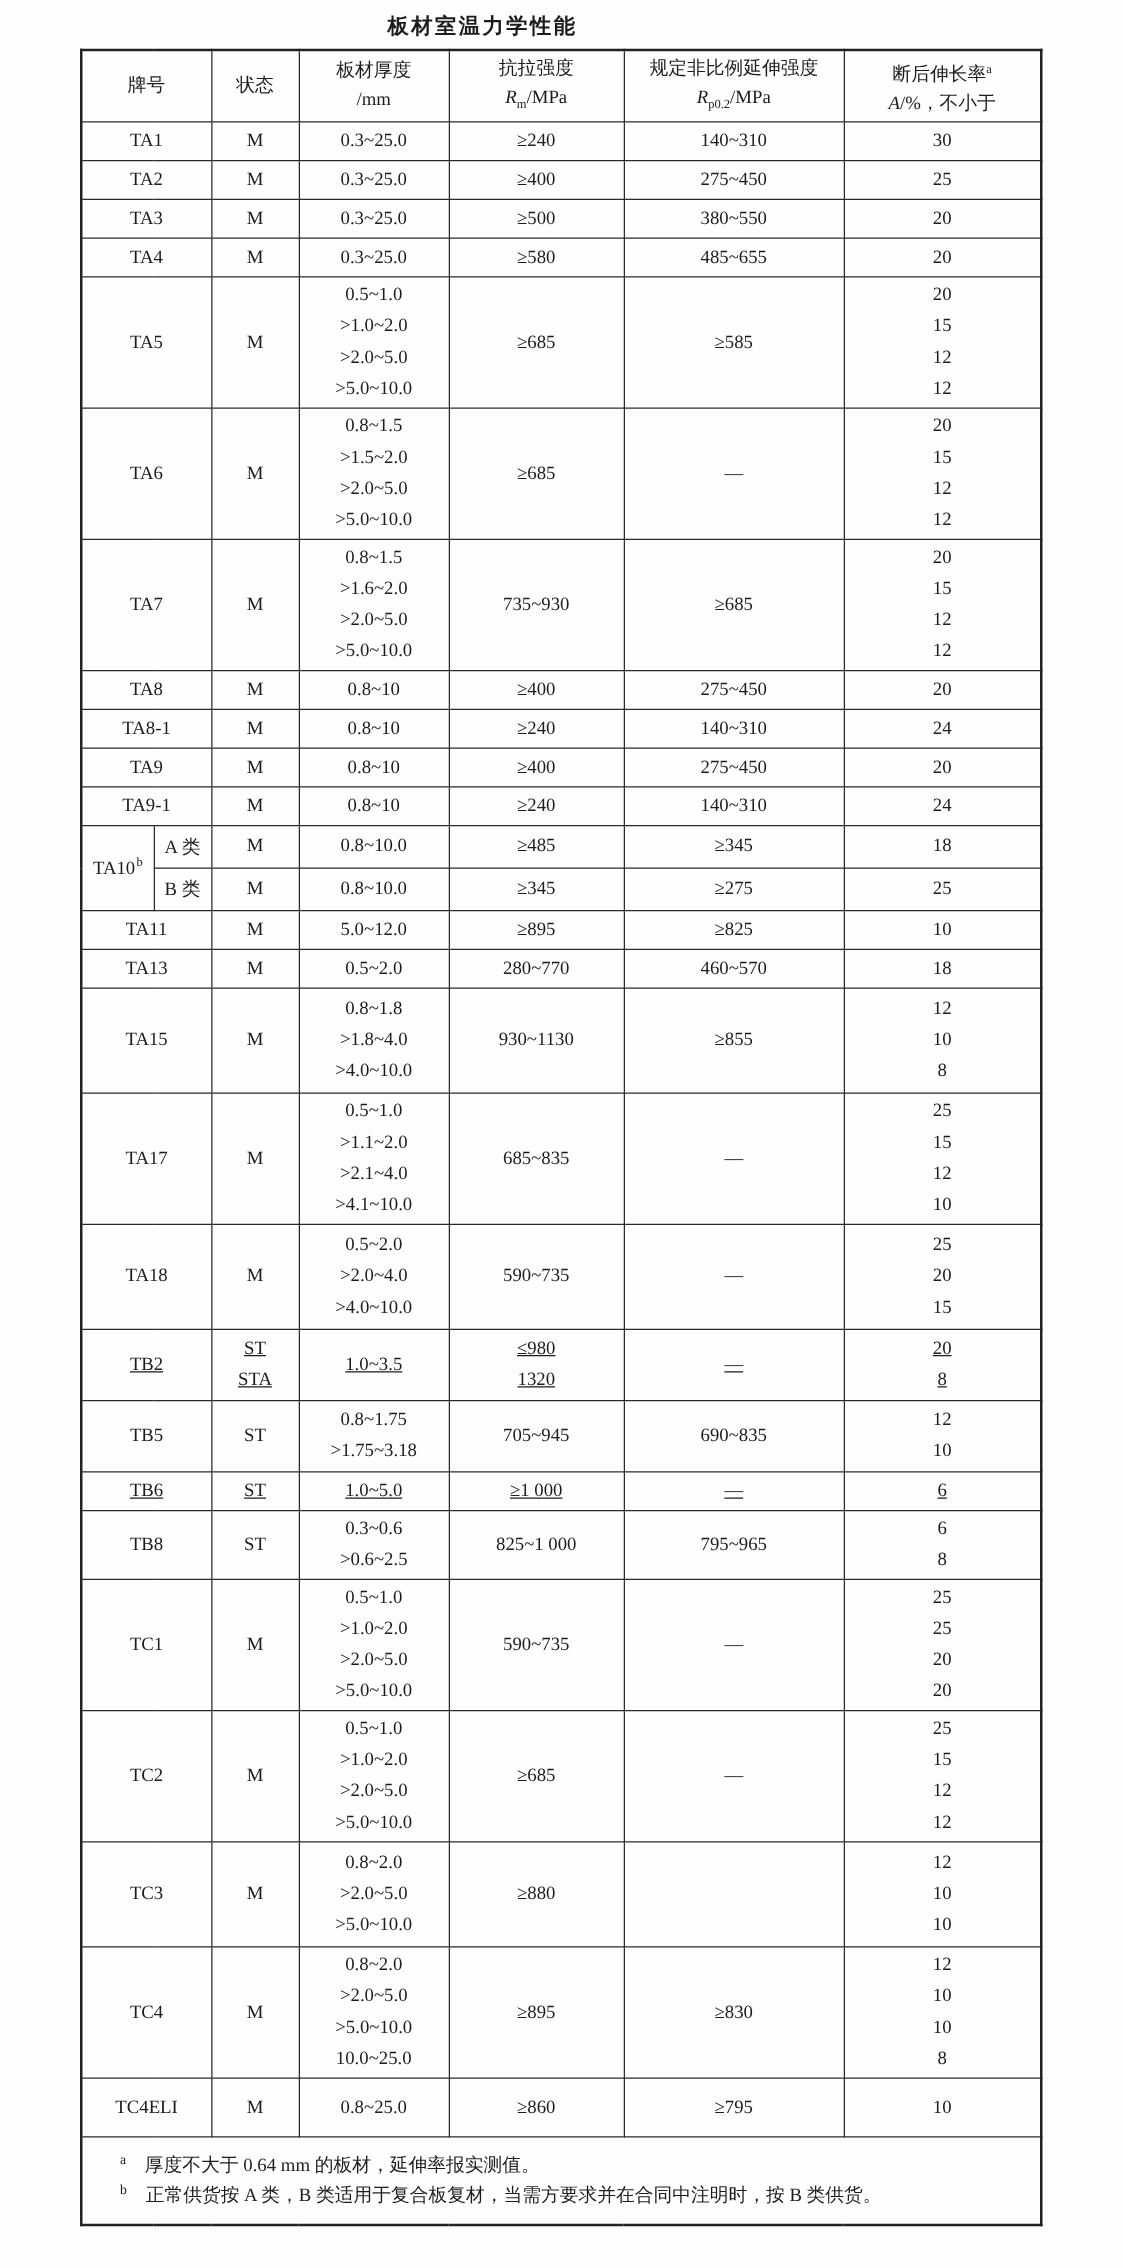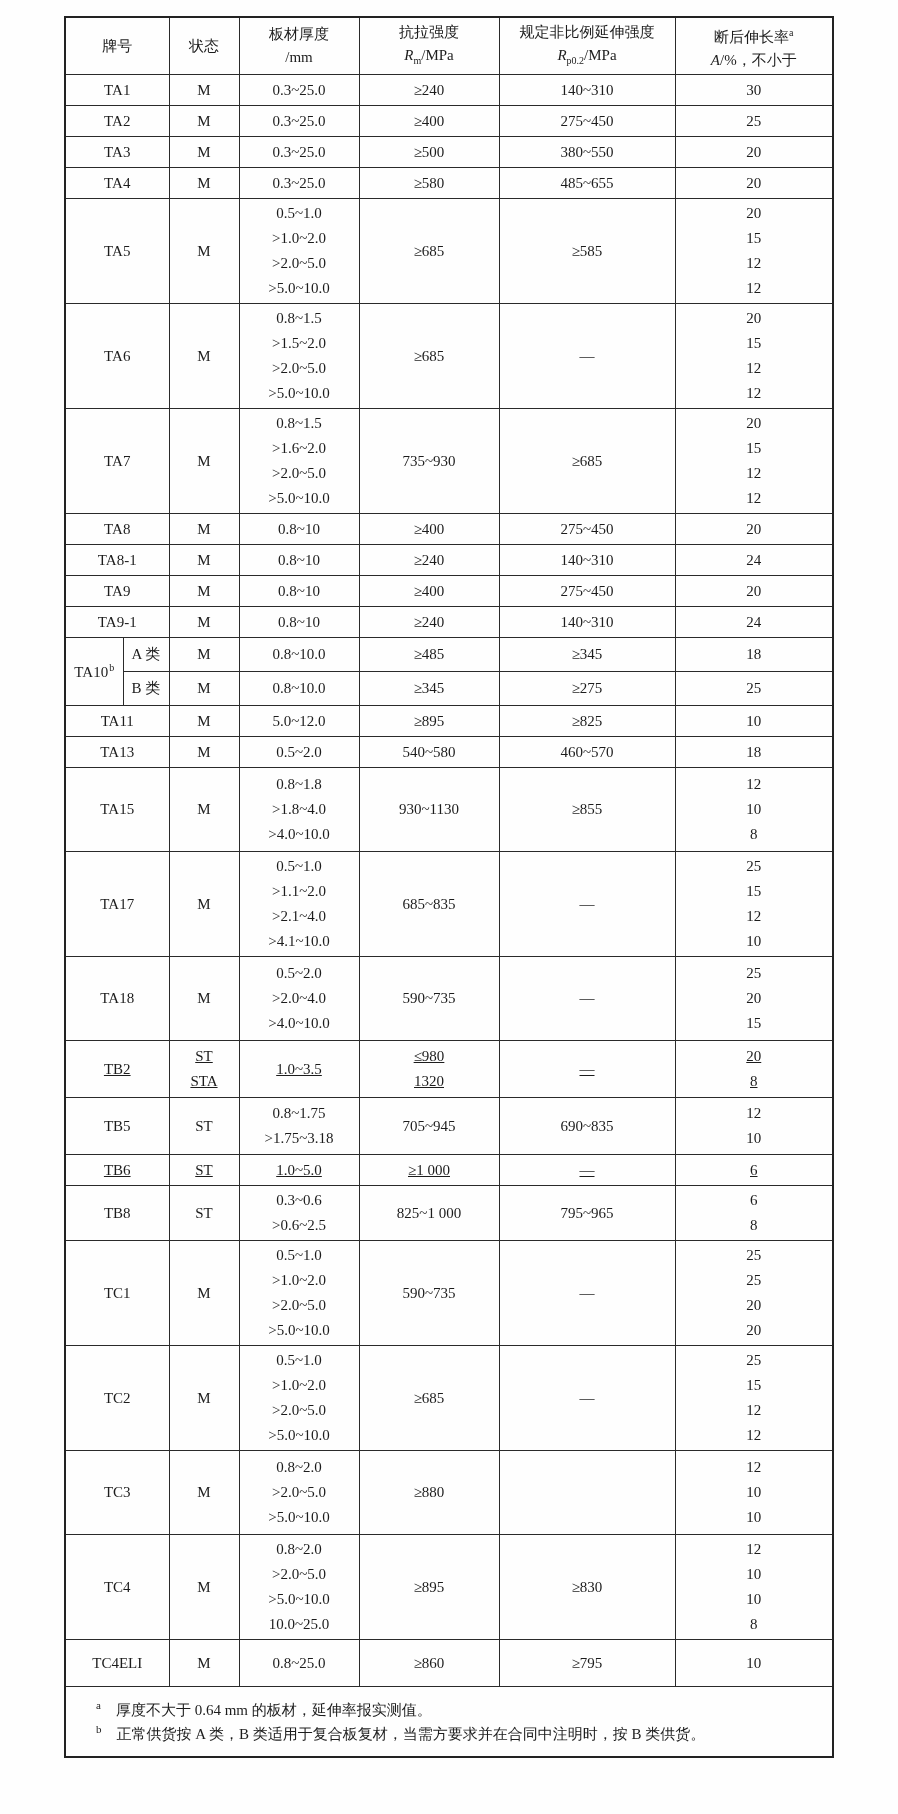--- a/index.html
+++ b/index.html
@@ -38,20 +38,21 @@
   td.notes{
     text-align:left;padding:9px 12px 12px 30px;
   }
   .note-line{line-height:19px;font-size:15px;white-space:nowrap;}
   .note-line sup{font-size:11px;margin-right:15px;font-family:"Liberation Serif",serif;}
 </style>
 </head>
 <body>
 
 <div class="page">
+  <div class="doc-title">板材室温力学性能</div>
 
   <table class="props">
     <colgroup>
       <col class="c-grade1">
         <col class="c-grade2">
         <col class="c-cond">
       <col class="c-thk">
         <col class="c-rm">
         <col class="c-rp">
         <col class="c-el">
@@ -352,21 +353,21 @@
         </tr>
         <tr style="height: 31px;">
           <td colspan="2"><span>TA13</span></td>
           <td>
             <div class="ln">M</div>
           </td>
           <td>
             <div class="ln">0.5~2.0</div>
           </td>
           <td>
-            <div class="ln">540~580</div>
+            <div class="ln">280~770</div>
           </td>
           <td>
             <div class="ln">460~570</div>
           </td>
           <td>
             <div class="ln">18</div>
           </td>
         </tr>
         <tr style="height: 84px;">
           <td colspan="2"><span>TA15</span></td>

